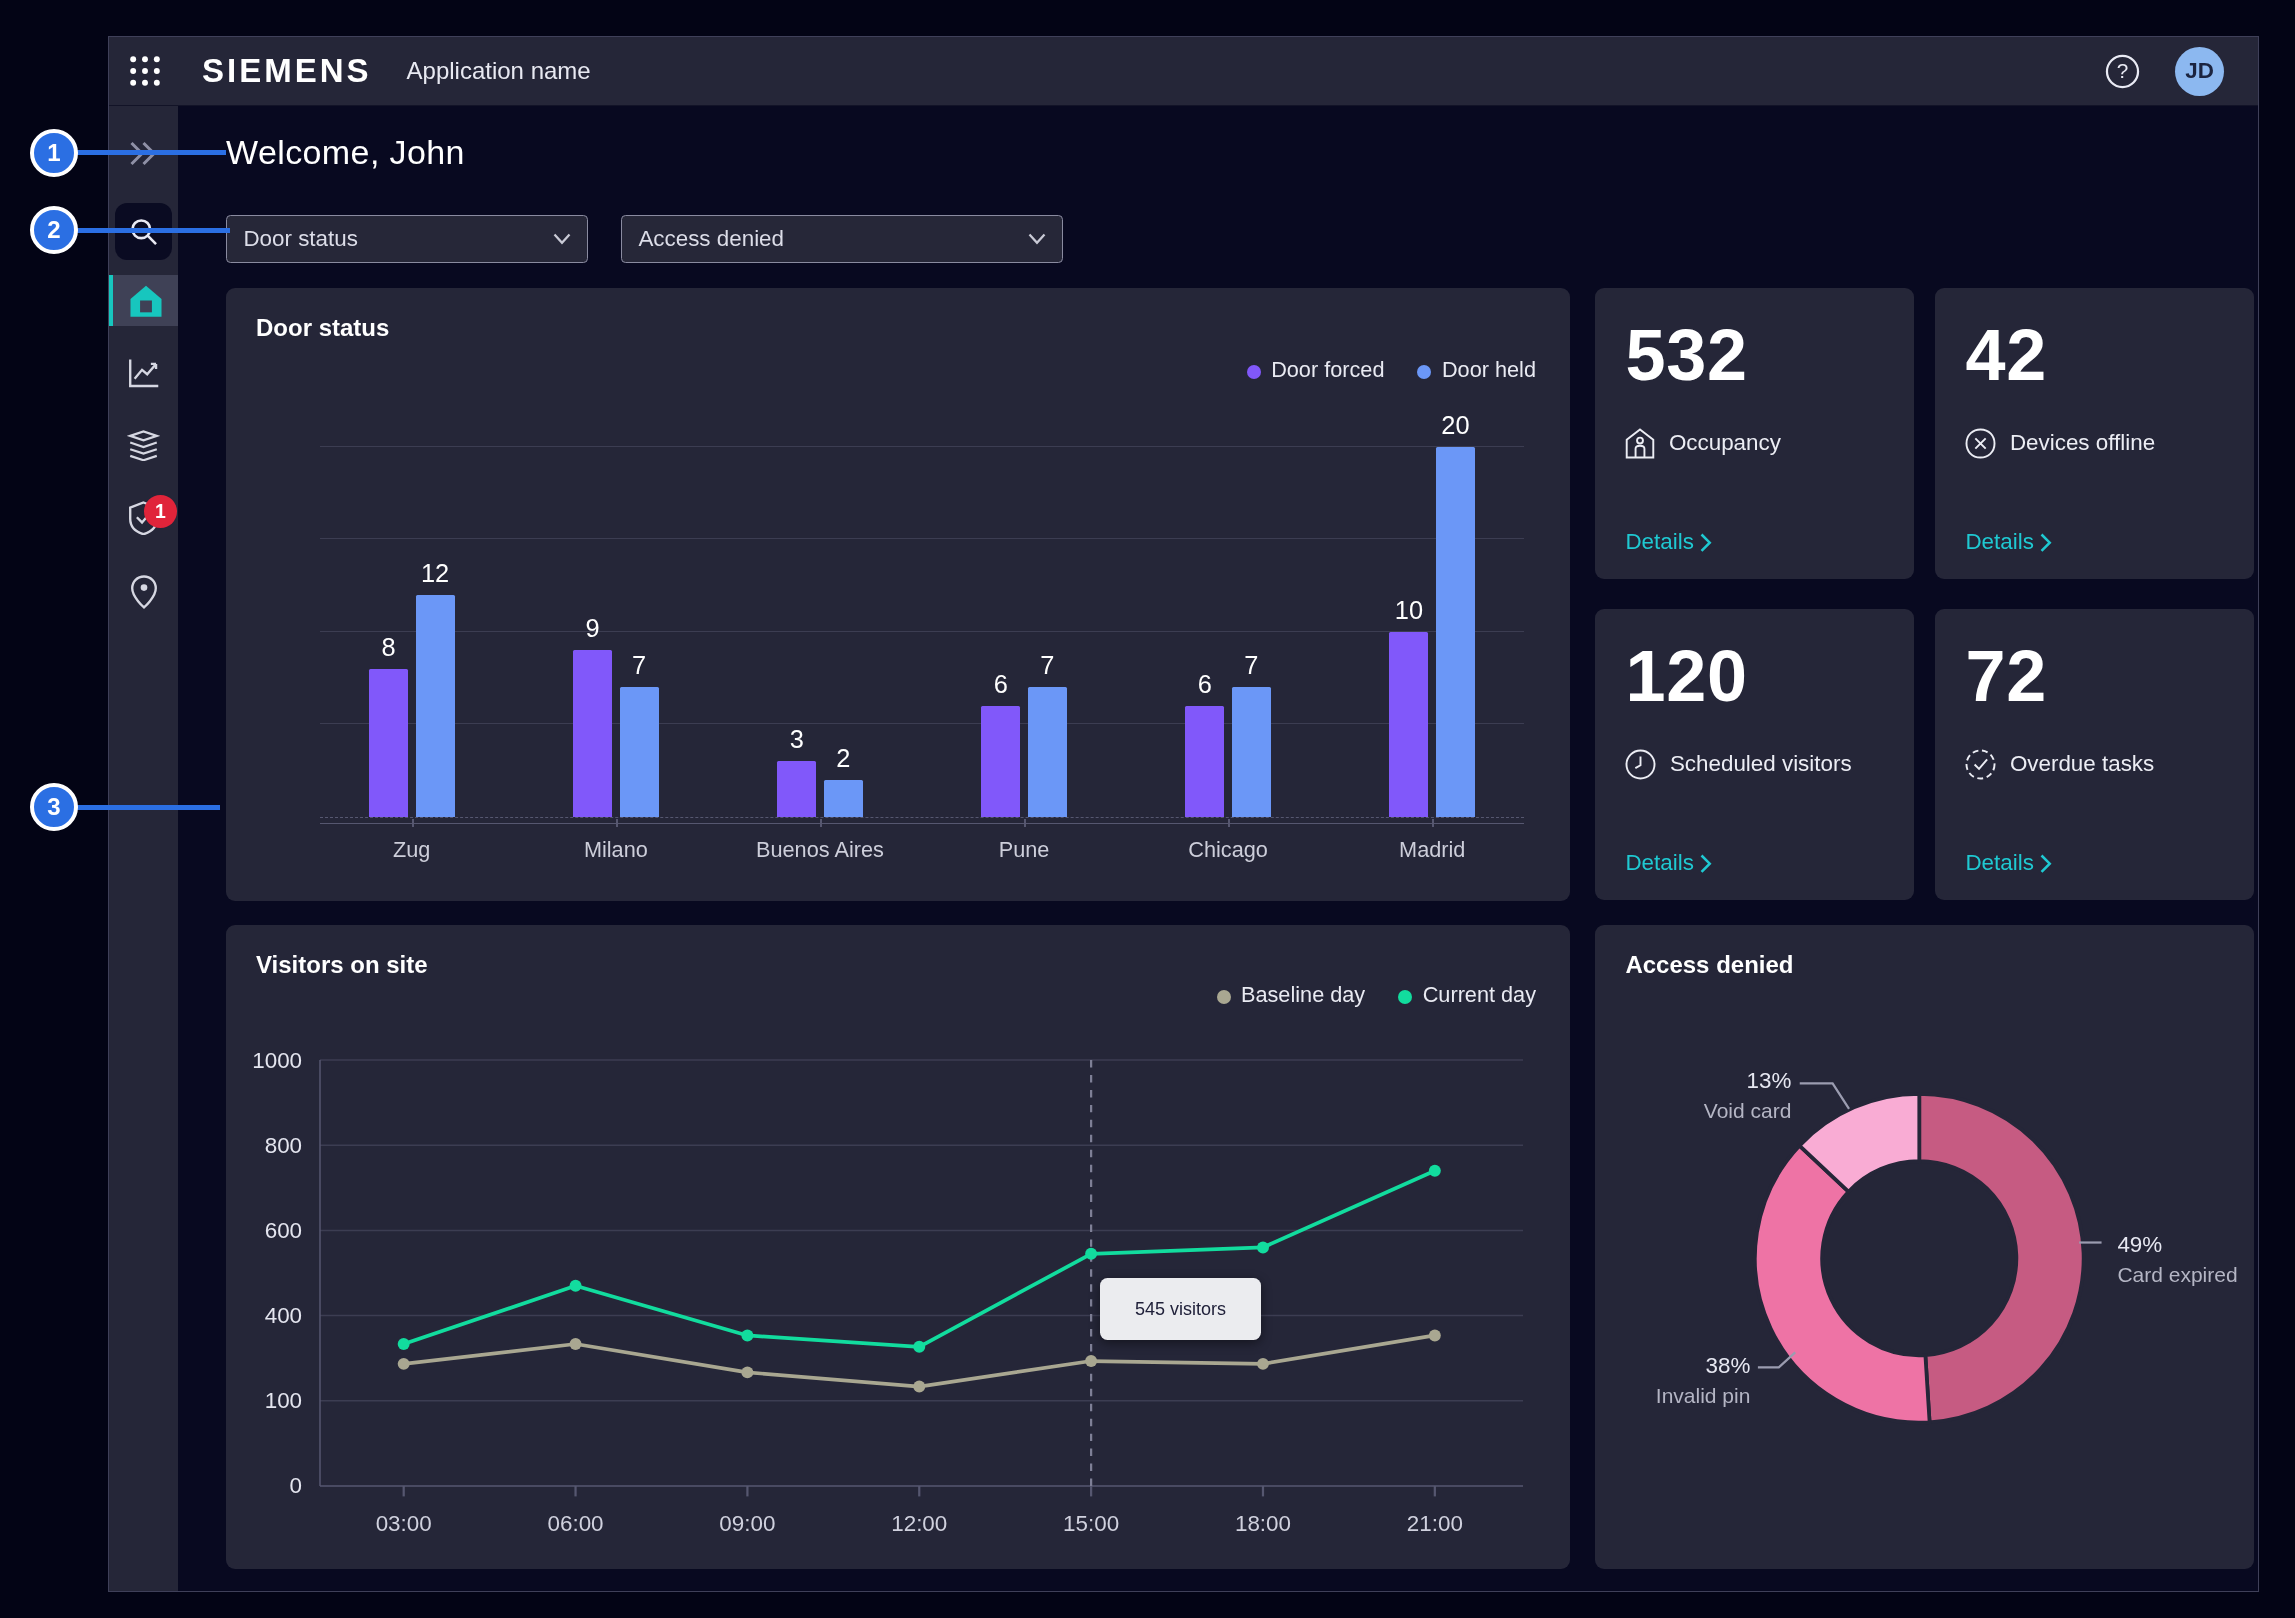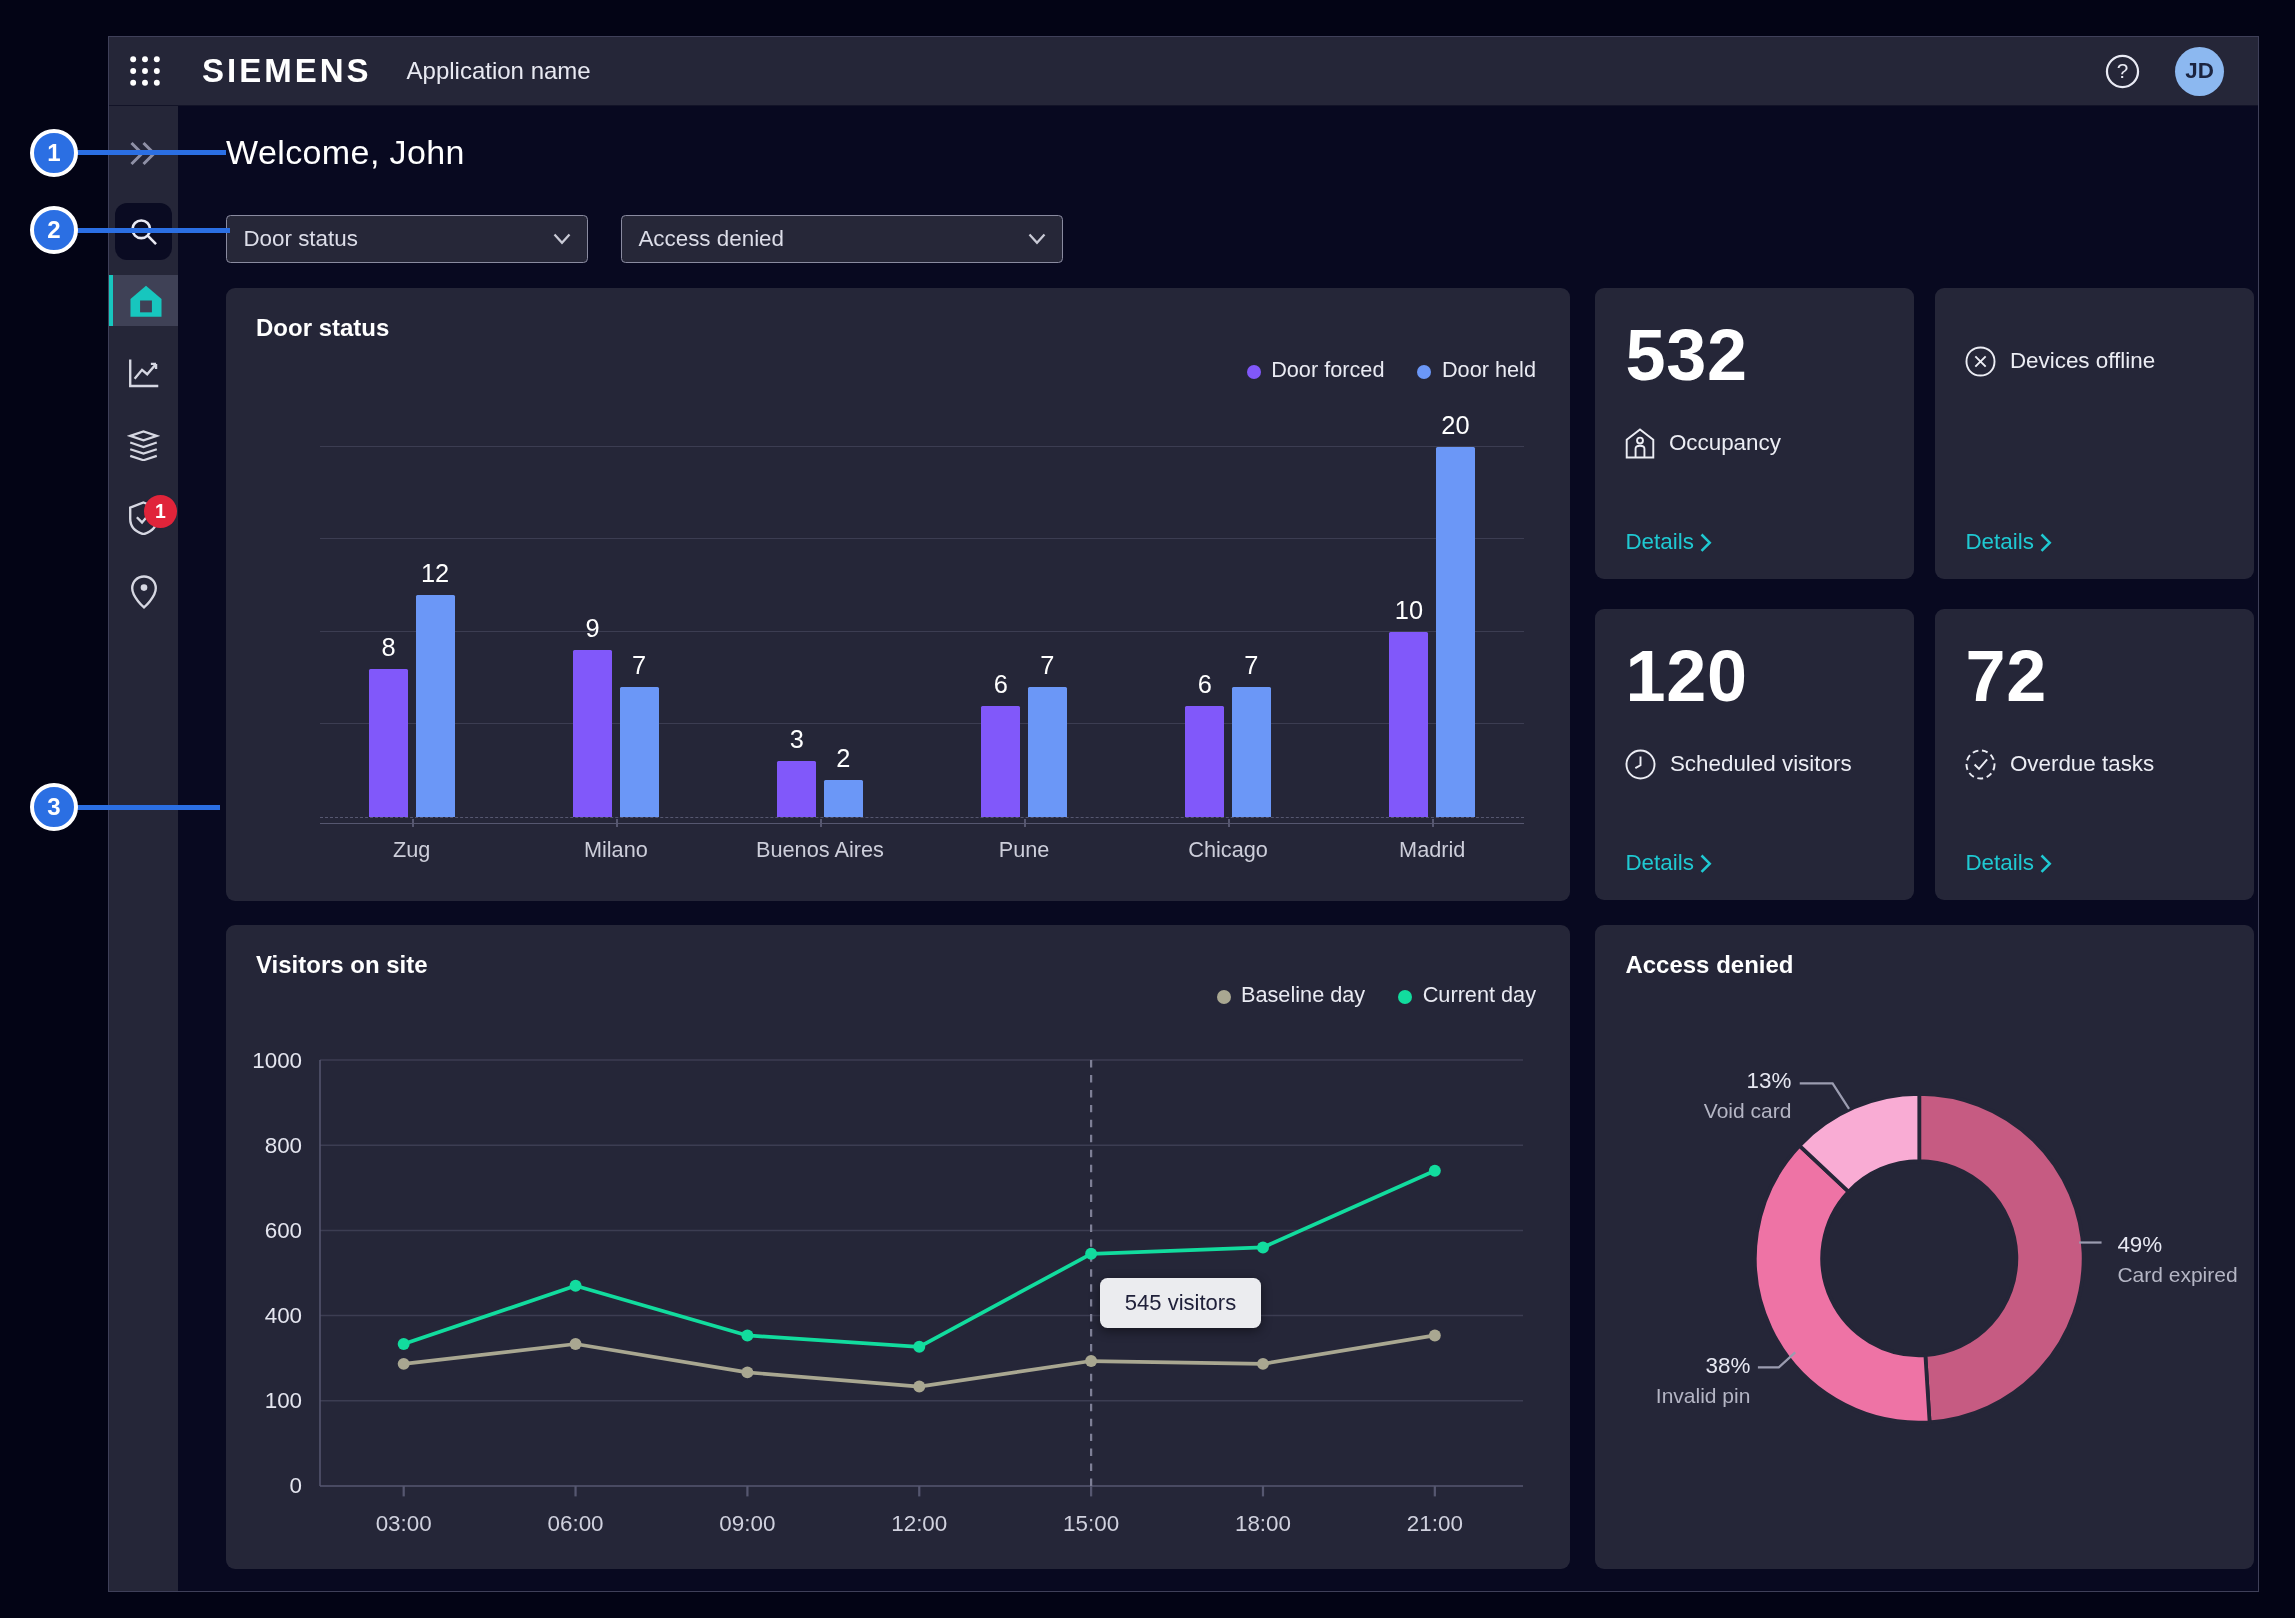--- a/index.html
+++ b/index.html
@@ -59,22 +59,22 @@
   .bar-group{position:relative;display:flex;gap:7.5px;align-items:flex-end}
   .bar-group::after{content:"";position:absolute;left:50%;bottom:-9.7px;width:2.2px;height:8.2px;background:#565770}
   .bar-col{display:flex;flex-direction:column;align-items:center}
   .bar-val{font-size:25.4px;font-weight:normal;margin-bottom:7.5px}
   .bar{width:39px;border-radius:1.5px 1.5px 0 0}
   .bar-city{position:absolute;left:50%;transform:translateX(-50%);bottom:-46px;width:254px;text-align:center;
     font-size:21.7px;color:#CDCEDA}
 
   
   #visitors-svg{position:absolute;left:94px;top:135px;overflow:visible}
-  .tooltip{position:absolute;left:874px;top:353px;width:161px;height:50px;background:#EBECEF;border-radius:7.5px;
-    color:#20213A;font-size:22px;display:flex;align-items:center;justify-content:center;box-shadow:0 3px 10.5px rgba(0,0,0,.45)}
+  .tooltip{position:absolute;left:874px;top:353px;width:161px;height:62px;background:#EBECEF;border-radius:7.5px;
+    color:#20213A;font-size:18px;display:flex;align-items:center;justify-content:center;box-shadow:0 3px 10.5px rgba(0,0,0,.45)}
 
   
   #donut-svg{position:absolute;left:0;top:0}
   .dlab{position:absolute;font-size:22.4px;color:#E6E7F1;line-height:27px;z-index:3}
   .dlab .sub{display:block;font-size:21px;color:#B4B5C4;margin-top:3px}
   .dlab-0{left:522px;top:306px;text-align:left}
   .dlab-1{right:504px;top:427px;text-align:right}
   .dlab-2{right:463px;top:142px;text-align:right}
 
   
@@ -299,20 +299,21 @@
             <span>Occupancy</span>
           </div>
           <div class="details">
             <span>Details</span>
             <svg width="12" height="19.4" viewBox="0 0 16 26" fill="none" stroke="#1FC9D2" stroke-width="3.4">
                 <path d="M2 2 L13 13 L2 24"></path>
               </svg>
           </div>
         </div>
         <div class="card">
+          <div class="card-value">42</div>
           <div class="card-label">
             <svg width="31" height="31" viewBox="0 0 42 42" fill="none" stroke="#ECEDF4" stroke-width="2.6">
               <path d="M21 2 C33 2 40 11 40 21 C40 33 31 40 21 40 C9 40 2 31 2 21 C2 9 11 2 21 2 Z"></path>
               <path d="M14 14 L28 28 M28 14 L14 28"></path>
             </svg>
             <span>Devices offline</span>
           </div>
           <div class="details">
             <span>Details</span>
             <svg width="12" height="19.4" viewBox="0 0 16 26" fill="none" stroke="#1FC9D2" stroke-width="3.4">

